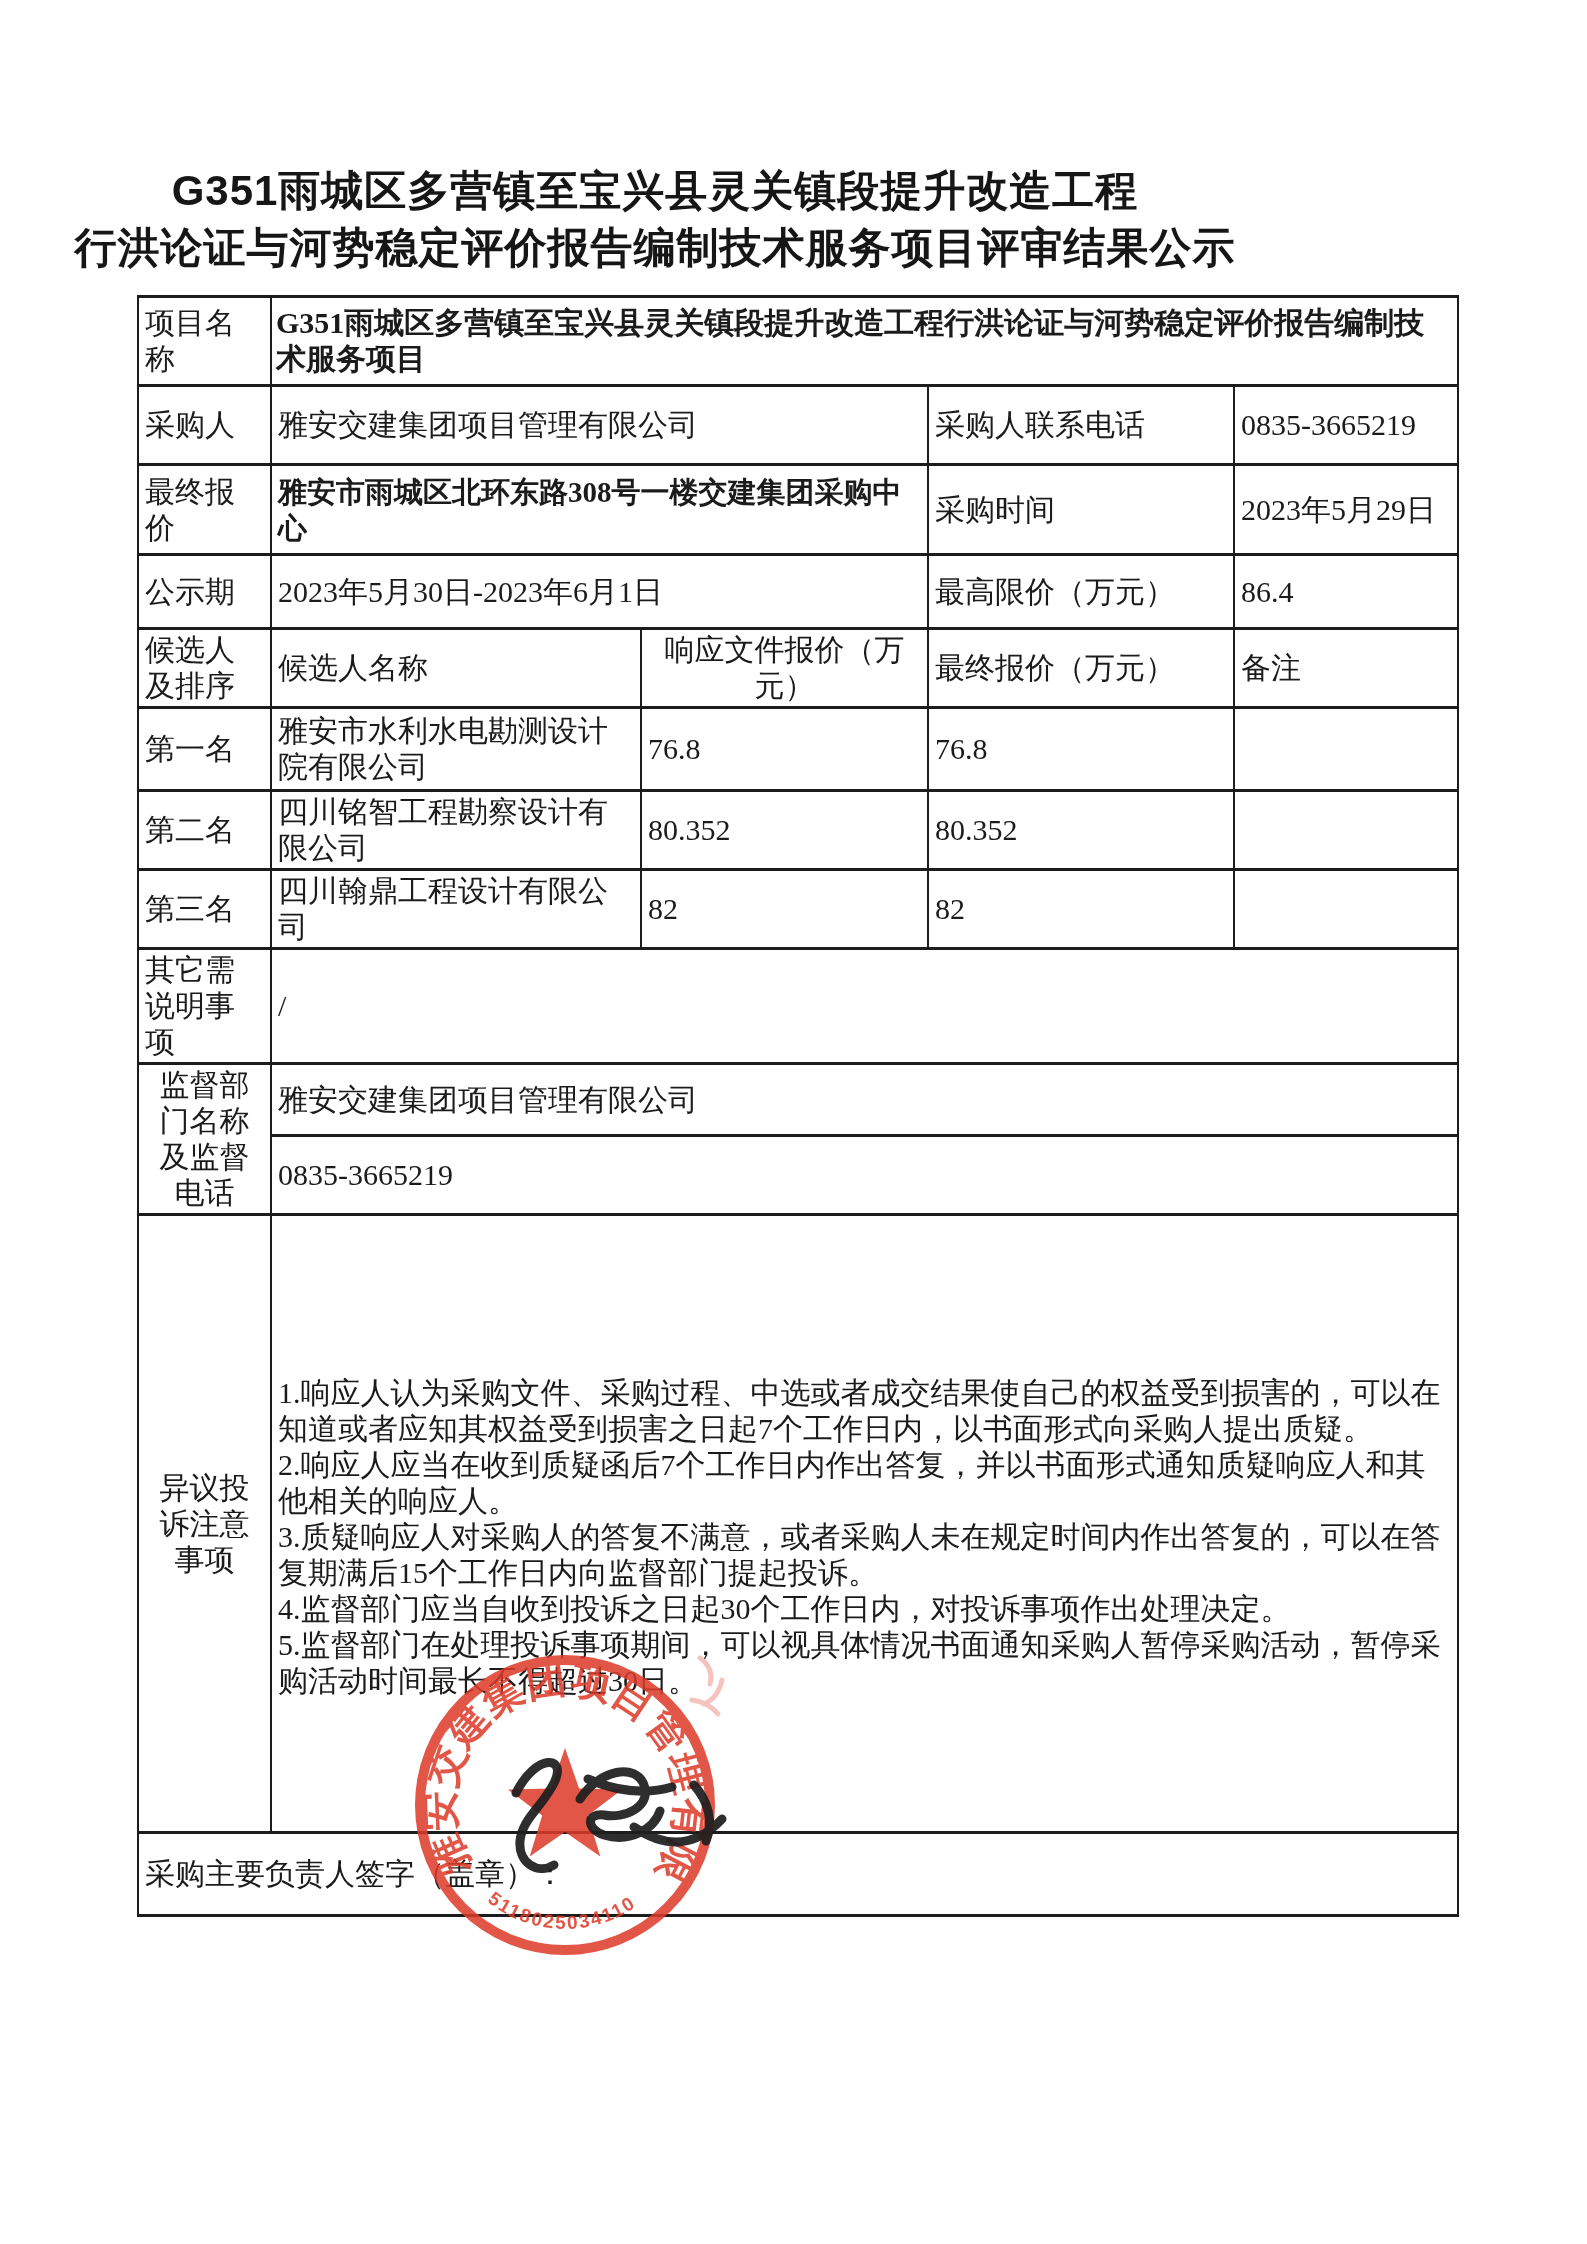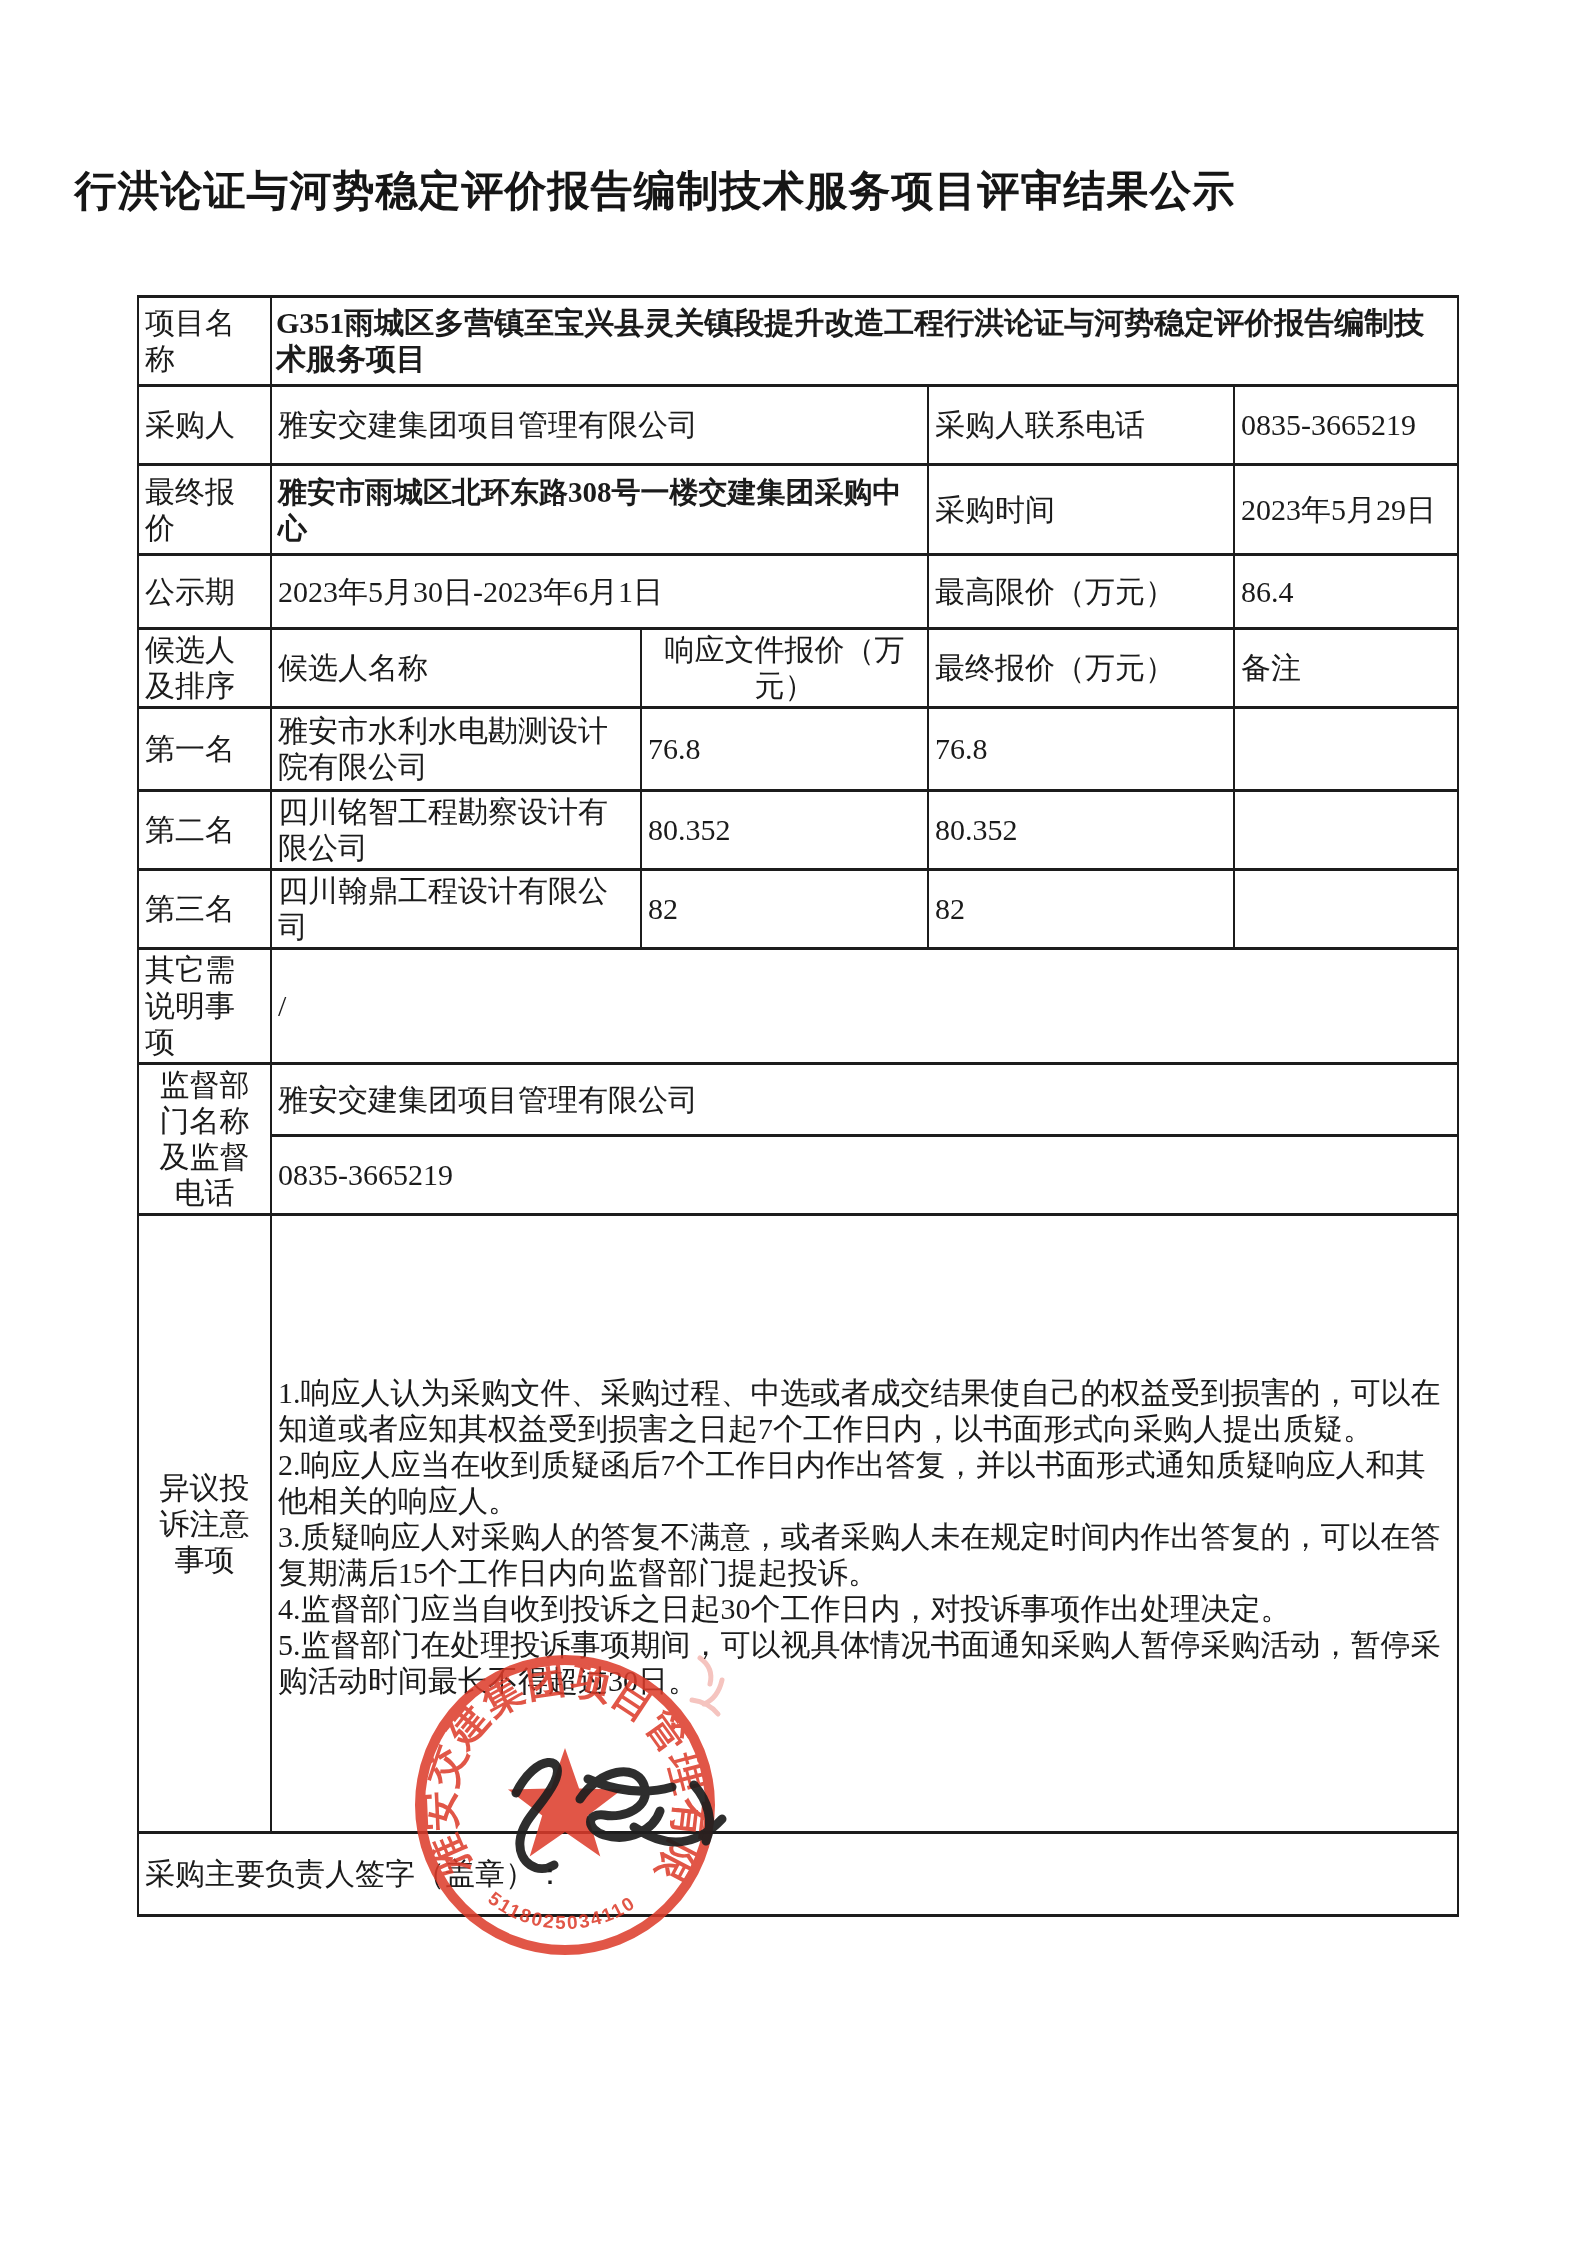--- a/index.html
+++ b/index.html
@@ -49,20 +49,21 @@
   .stamp{position:absolute;left:400px;top:1640px;z-index:5;opacity:.86;}
   .stamp text{font-family:"Liberation Sans","DejaVu Sans",sans-serif;font-weight:700;}
   .signature{position:absolute;left:488px;top:1735px;z-index:6;}
 </style>
 </head>
 <body>
 
 <div class="page">
 
   <div class="title">
+    <div>G351雨城区多营镇至宝兴县灵关镇段提升改造工程</div>
     <div>行洪论证与河势稳定评价报告编制技术服务项目评审结果公示</div>
   </div>
 
   <table class="doc">
     <colgroup>
       <col style="width:133px">
         <col style="width:370px">
         <col style="width:287px">
         <col style="width:306px">
         <col style="width:224px">

